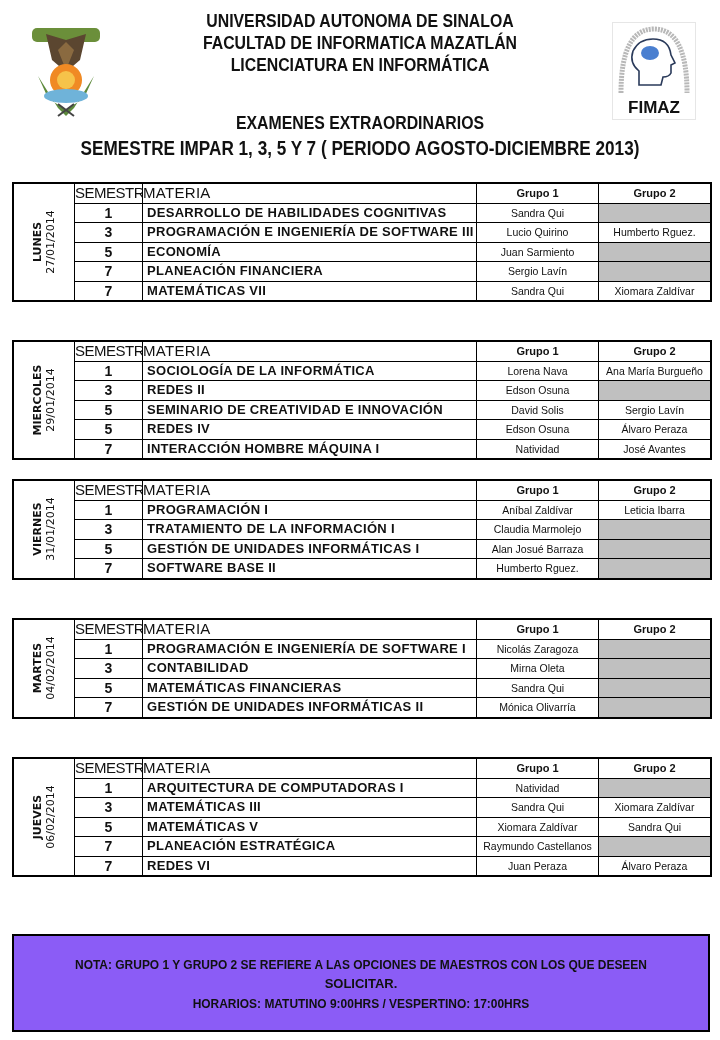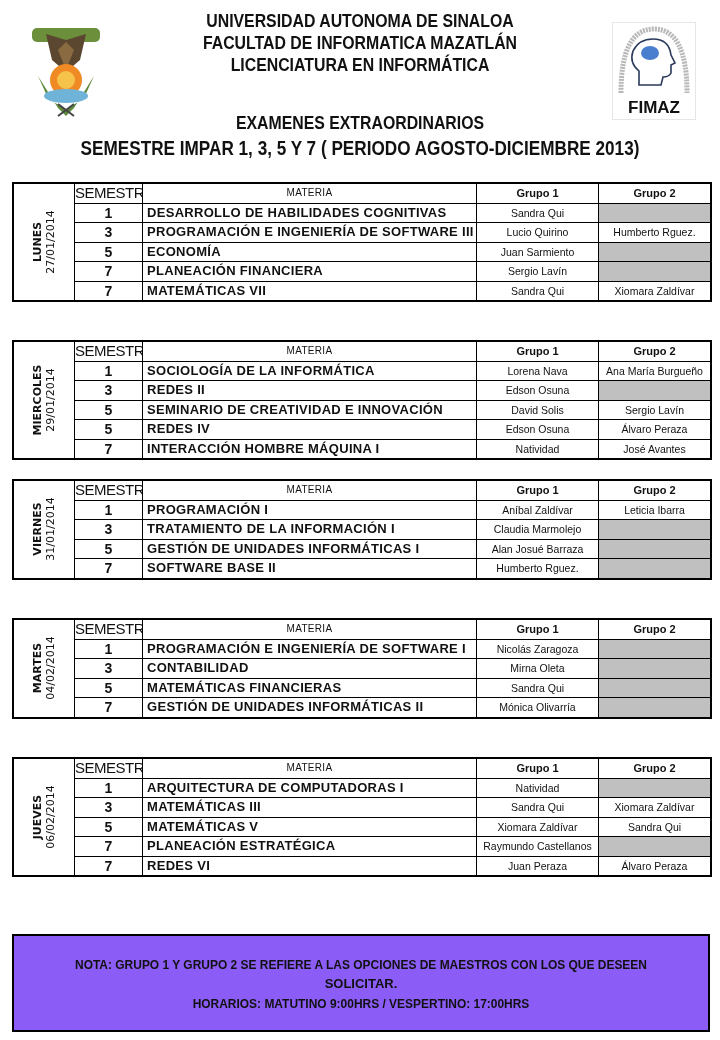--- a/index.html
+++ b/index.html
@@ -13,21 +13,21 @@
   .logo-left { position:absolute; left:28px; top:20px; width:76px; height:98px; }
   .logo-right { position:absolute; left:612px; top:22px; width:82px; height:96px; border:1px solid #e6e6e6; }
   table.sched { position:absolute; left:12px; width:696px; border-collapse:collapse; border:2px solid #000; table-layout:fixed; }
   table.sched td { border:1px solid #000; height:18.5px; padding:0; line-height:18px; overflow:hidden; white-space:nowrap; }
   td.daycell { width:60px; text-align:center; vertical-align:middle; position:relative; border-right:1px solid #000; }
   .daytext { position:absolute; left:50%; top:50%; transform:translate(-50%,-50%) rotate(-90deg); font-family:"DejaVu Sans", sans-serif; font-size:11px; font-weight:bold; line-height:13px; white-space:nowrap; text-align:center; }
   .daytext .d2 { font-weight:normal; }
   td.sem { width:67px; text-align:center; font-weight:bold; font-size:14px; }
   td.sem.hd { font-weight:normal; font-size:15px; letter-spacing:-0.5px;text-align:right; }
   td.mat { width:333px; text-align:left; padding-left:4px !important; font-weight:bold; font-size:13px; letter-spacing:0.3px; }
-  td.mat.hd { text-align:center; font-weight:normal; font-size:10px; padding-left:0 !important; }
+  td.mat.hd { font-weight:normal; font-size:15px; padding-left:0 !important; }
   td.g1 { width:121px; text-align:center; font-size:10.5px; }
   td.g2 { width:111px; text-align:center; font-size:10.5px;margin-top:16px; }
   td.g1.hd, td.g2.hd { font-weight:bold; font-size:11px; }
   td.empty { background:#c0c0c0; }
   .note { position:absolute; left:12px; top:934px; width:694px; height:94px; background:#8b5cf6; border:2px solid #000; text-align:center; font-weight:bold; font-size:13px; }
   .note .n1 { position:absolute; top:21px; left:0; width:100%; transform:scaleX(0.92); }
   .note .n2 { position:absolute; top:40px; left:0; width:100%; }
   .note .n3 { position:absolute; top:60px; left:0; width:100%; transform:scaleX(0.92); }
 </style>
 </head>

